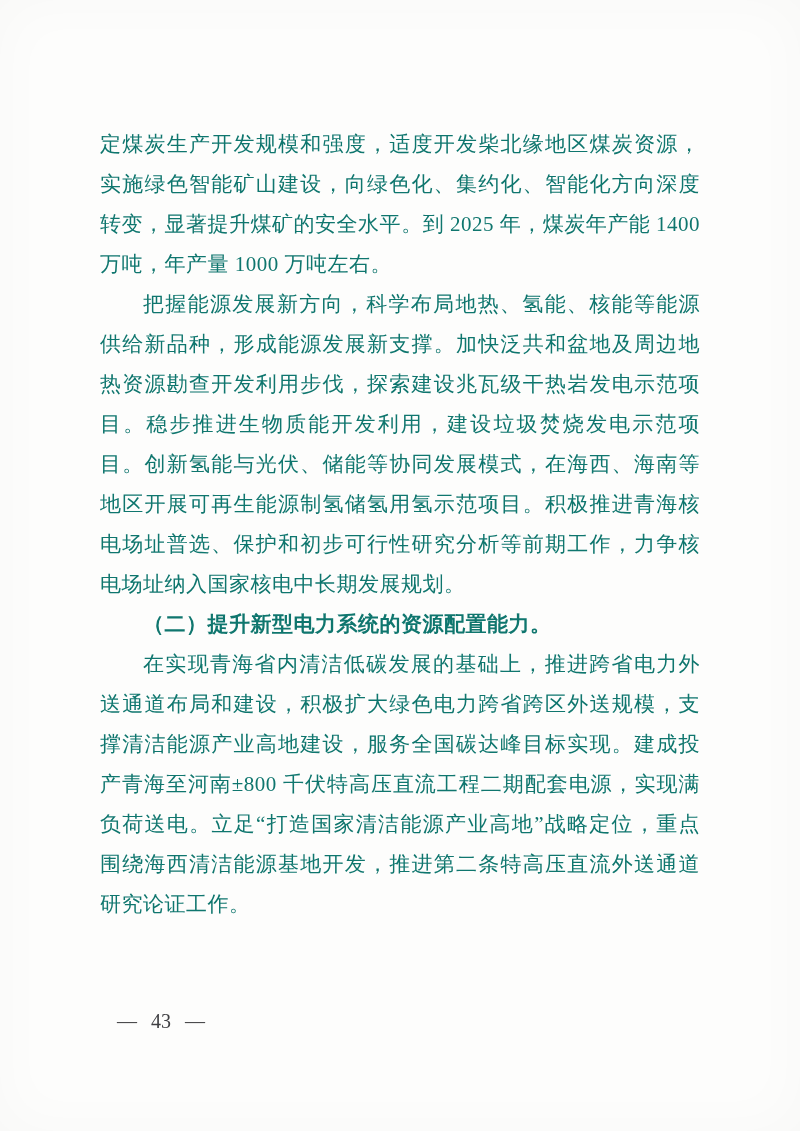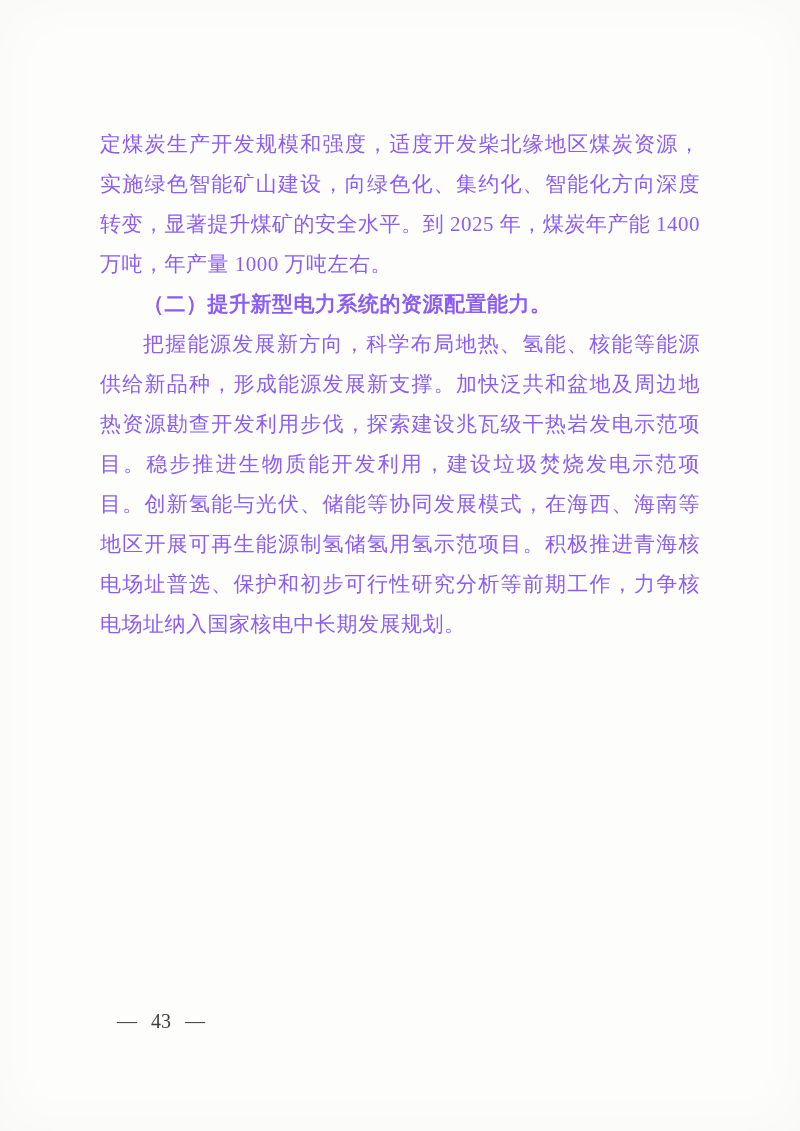--- a/index.html
+++ b/index.html
@@ -18,21 +18,21 @@
     position: absolute;
     inset: 0;
     background: #fdfdfc;
     box-shadow: inset 0 0 60px rgba(0,0,0,0.025);
   }
   .content {
     position: absolute;
     left: 100px;
     right: 100px;
     top: 124px;
-    color: #8b5cf6;
+    color: #0f766e;
     font-size: 21px;
     line-height: 40px;
     letter-spacing: 0.5px;
     text-align: justify;
     text-justify: inter-character;
   }
   .content p {
     margin: 0;
   }
   .content p.indent {
@@ -56,22 +56,23 @@
     letter-spacing: 0;
   }
 </style>
 </head>
 <body>
 
 <div class="page">
 
   <div class="content">
     <p>定煤炭生产开发规模和强度，适度开发柴北缘地区煤炭资源，实施绿色智能矿山建设，向绿色化、集约化、智能化方向深度转变，显著提升煤矿的安全水平。到 2025 年，煤炭年产能 1400 万吨，年产量 1000 万吨左右。</p>
+    <p class="indent">把握能源发展新方向，科学布局地热、氢能、核能等能源供给新品种，形成能源发展新支撑。加快泛共和盆地及周边地热资源勘查开发利用步伐，探索建设兆瓦级干热岩发电示范项目。稳步推进生物质能开发利用，建设垃圾焚烧发电示范项目。创新氢能与光伏、储能等协同发展模式，在海西、海南等地区开展可再生能源制氢储氢用氢示范项目。积极推进青海核电场址普选、保护和初步可行性研究分析等前期工作，力争核电场址纳入国家核电中长期发展规划。</p>
     <p class="indent heading">（二）提升新型电力系统的资源配置能力。</p>
-    <p class="indent">把握能源发展新方向，科学布局地热、氢能、核能等能源供给新品种，形成能源发展新支撑。加快泛共和盆地及周边地热资源勘查开发利用步伐，探索建设兆瓦级干热岩发电示范项目。稳步推进生物质能开发利用，建设垃圾焚烧发电示范项目。创新氢能与光伏、储能等协同发展模式，在海西、海南等地区开展可再生能源制氢储氢用氢示范项目。积极推进青海核电场址普选、保护和初步可行性研究分析等前期工作，力争核电场址纳入国家核电中长期发展规划。</p>
+    <p class="indent">在实现青海省内清洁低碳发展的基础上，推进跨省电力外送通道布局和建设，积极扩大绿色电力跨省跨区外送规模，支撑清洁能源产业高地建设，服务全国碳达峰目标实现。建成投产青海至河南±800 千伏特高压直流工程二期配套电源，实现满负荷送电。立足“打造国家清洁能源产业高地”战略定位，重点围绕海西清洁能源基地开发，推进第二条特高压直流外送通道研究论证工作。</p>
   </div>
 
   <div class="footer">
     <span class="dash">—</span>
     <span>43</span>
     <span class="dash">—</span>
   </div>
 
 </div>
 

